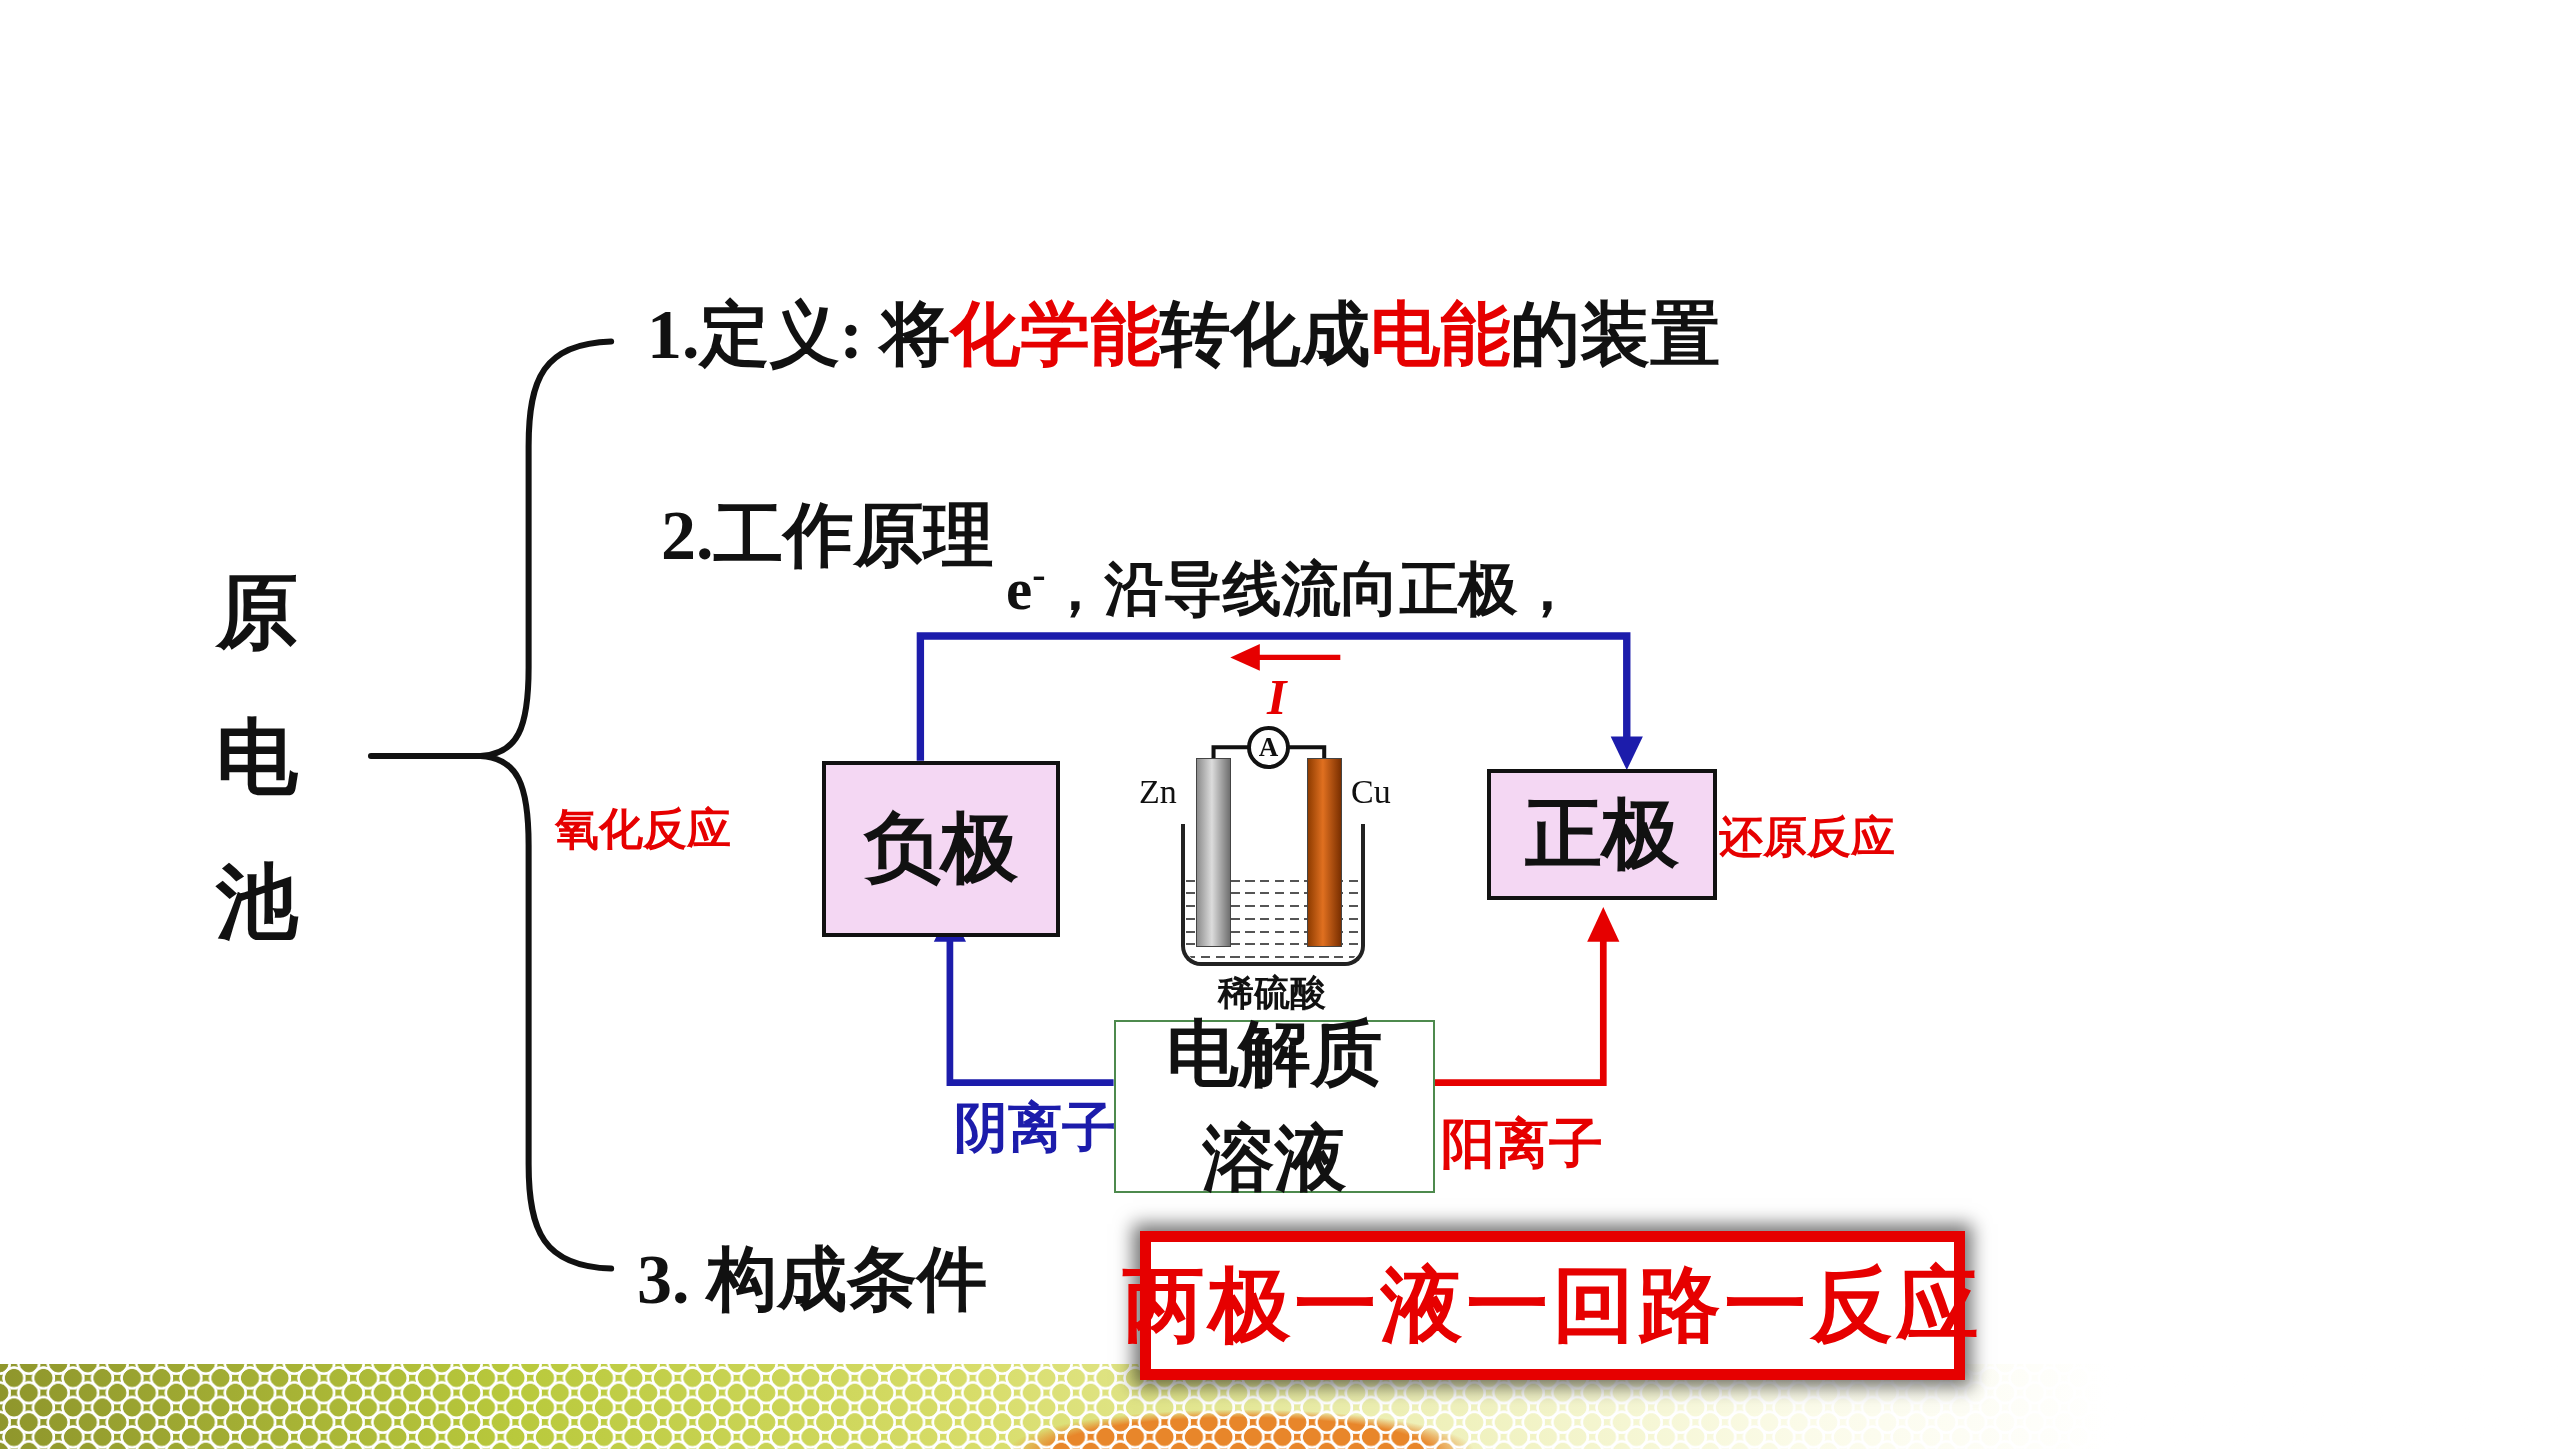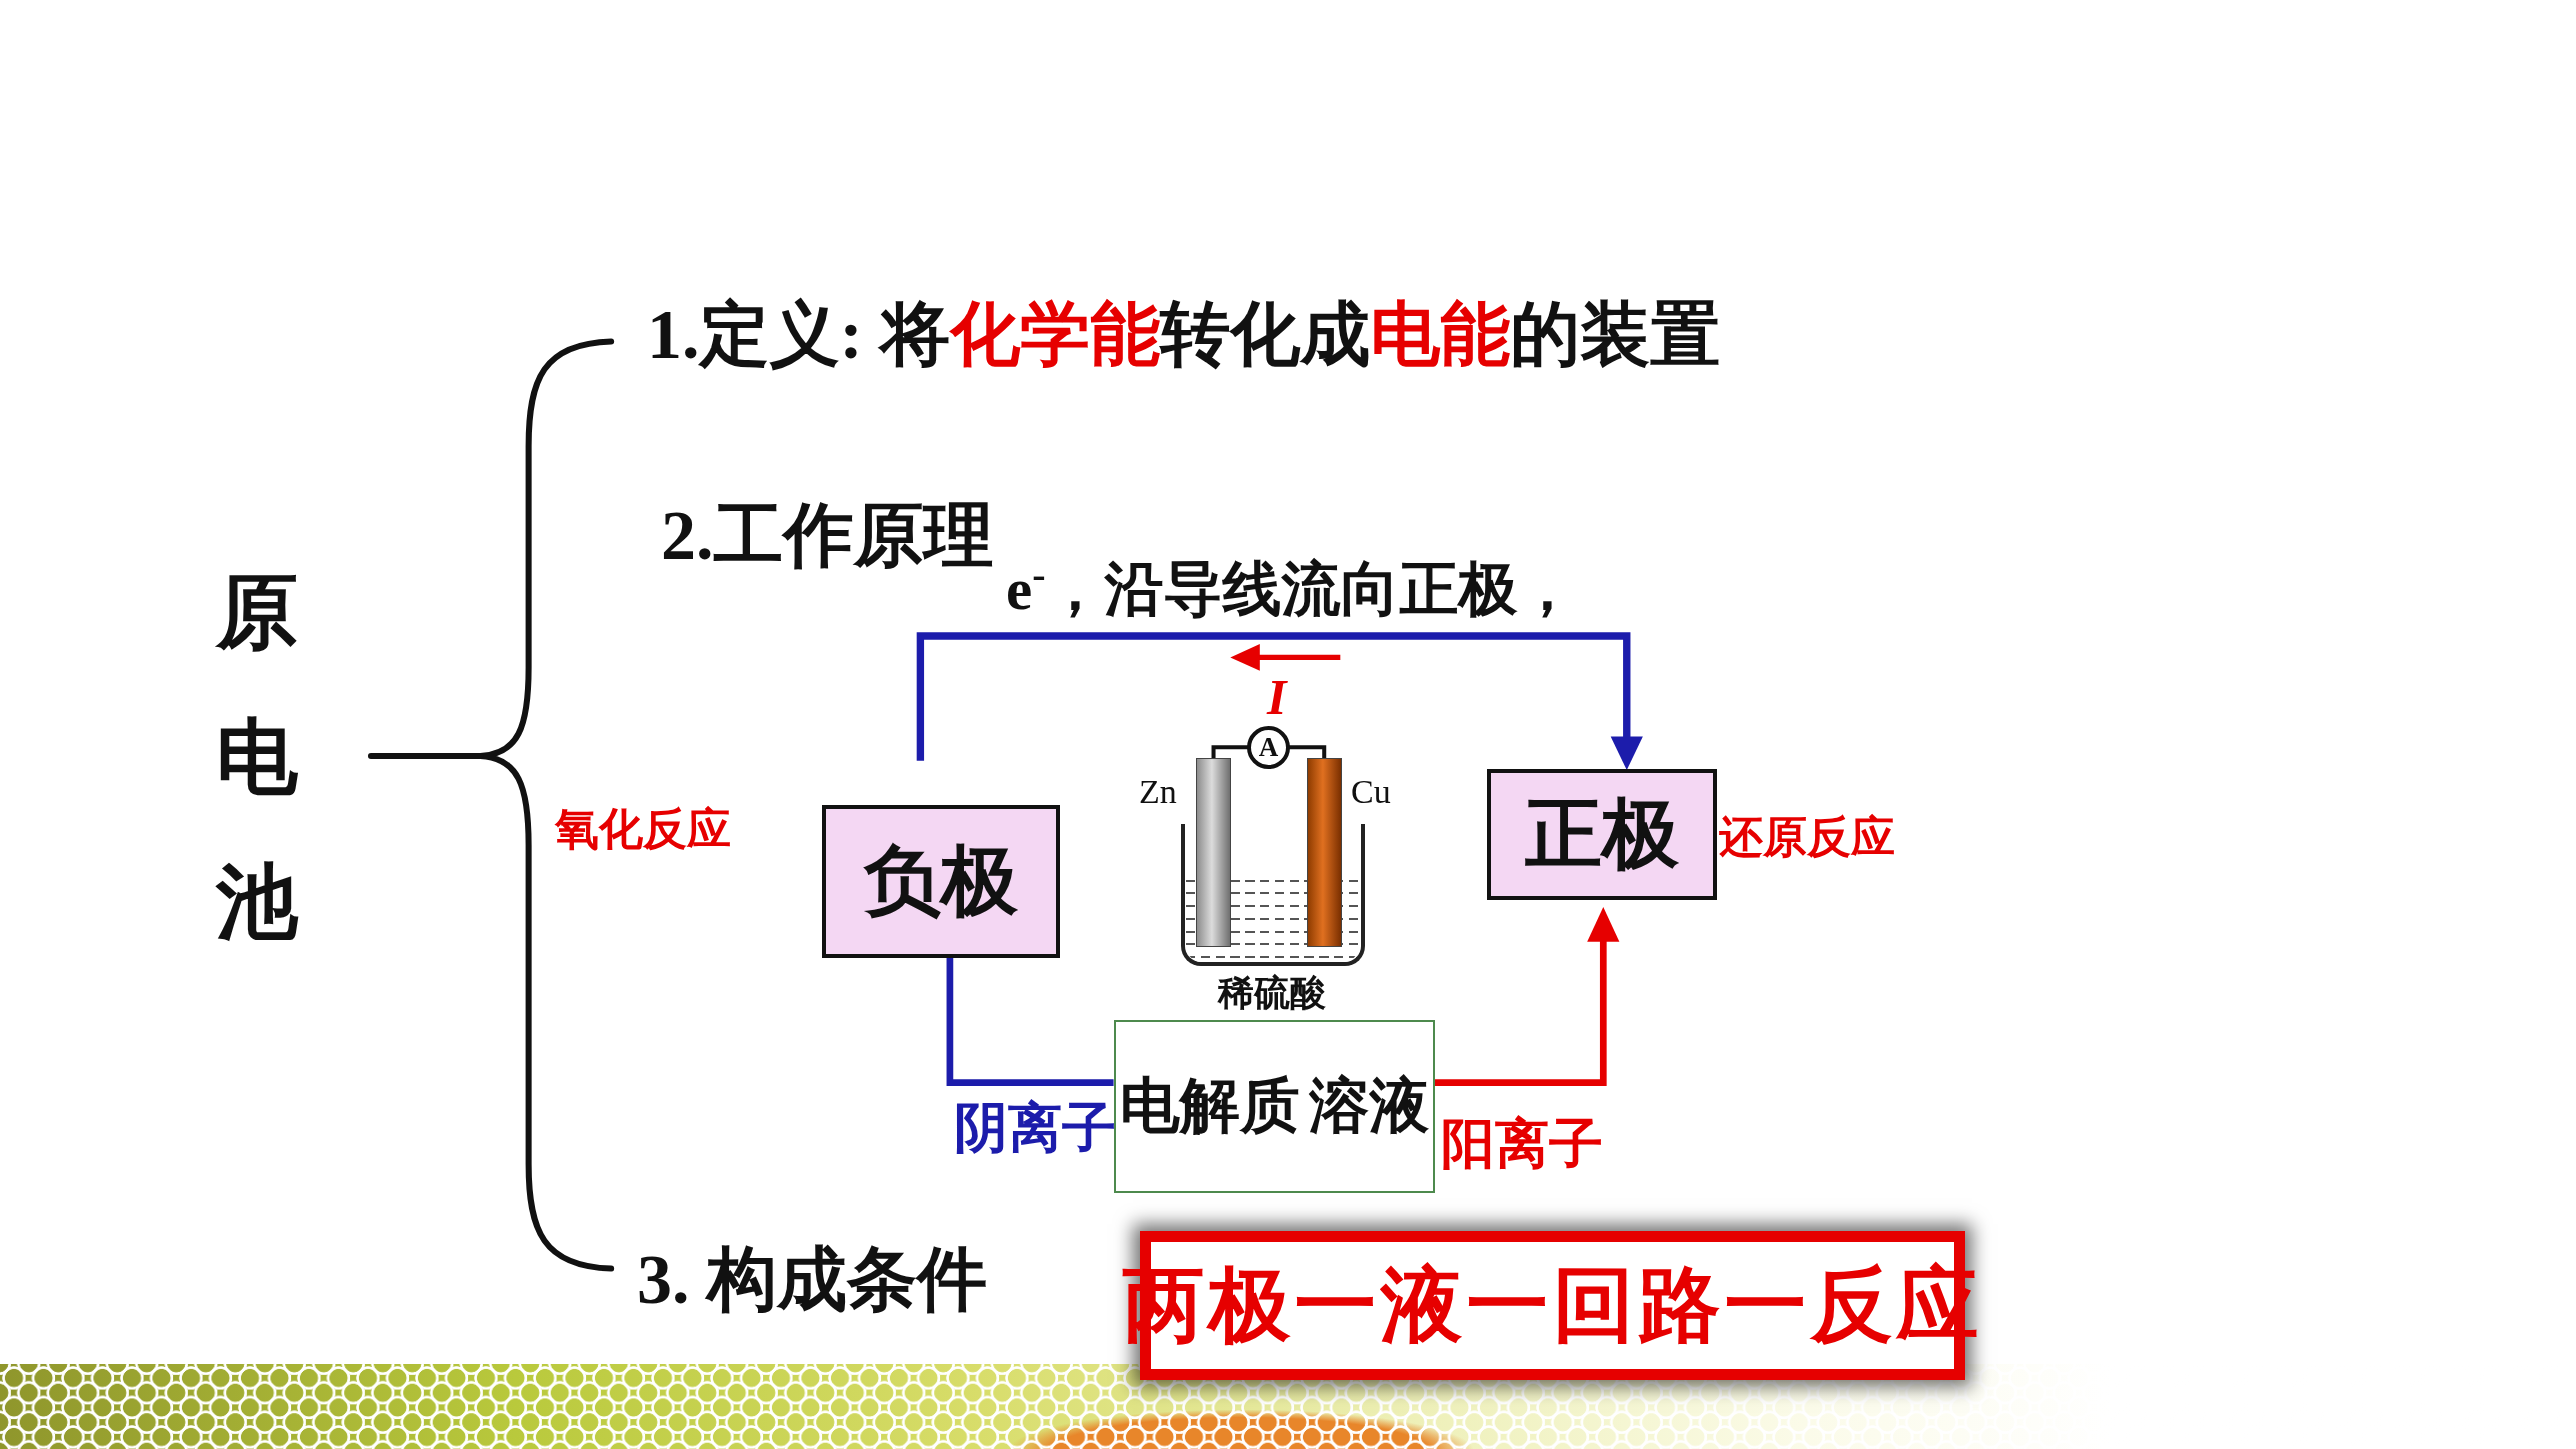--- a/index.html
+++ b/index.html
@@ -40,21 +40,21 @@
 
   .side-label { position: absolute; font-size: 44px; font-weight: 700; color: #e60000; white-space: nowrap; }
   .oxidation { left: 555px; top: 800px; }
   .reduction { left: 1719px; top: 808px; }
 
   .electrode-box {
     position: absolute; background: #f4d7f3; border: 4px solid #111;
     display: flex; align-items: center; justify-content: center;
     font-size: 77px; font-weight: 700; color: #111;
   }
-  .neg-box { left: 822px; top: 761px; width: 238px; height: 153px; margin-top: 44px; }
+  .neg-box { left: 822px; top: 761px; width: 238px; height: 176px; }
   .pos-box { left: 1487px; top: 769px; width: 230px; height: 131px; text-align: center; }
 
   .ammeter {
     position: absolute; left: 1247px; top: 726px; width: 43px; height: 43px;
     border: 4px solid #111; border-radius: 50%; background: #fff;
     display: flex; align-items: center; justify-content: center;
     font-size: 27px; font-weight: 700; color: #111; z-index: 4;
   }
   .bar { position: absolute; width: 35px; height: 189px; z-index: 3; border: 1.3px solid #444; }
   .zn-bar { left: 1196px; top: 758px; background: linear-gradient(90deg, #8c8c8c, #dcdcdc 45%, #6f6f6f); }
@@ -73,22 +73,22 @@
     border-radius: 0 0 16px 16px; z-index: 2;
     background-image:
       repeating-linear-gradient(90deg, rgba(255,255,255,0) 0 9.4px, #ffffff 9.4px 14.8px),
       repeating-linear-gradient(180deg, rgba(255,255,255,0) 0 10.7px, #555 10.7px 12.7px);
   }
   .acid-label { position: absolute; left: 1218px; top: 969px; font-size: 36px; font-weight: 700; color: #111; z-index: 3; }
 
   .electrolyte-box {
     position: absolute; left: 1114px; top: 1020px; width: 321px; height: 173px;
     border: 2.7px solid #4d8a4d; background: #fff; z-index: 3;
-    display: flex; flex-direction: row; align-items: center; justify-content: center; gap: 9.4px;
-    font-size: 60px; font-weight: 700; color: #111;
+    display: flex; flex-direction: column; align-items: center; justify-content: center; gap: 9.4px;
+    font-size: 72px; font-weight: 700; color: #111;
   }
 
   .ion-label { position: absolute; font-size: 54px; font-weight: 700; white-space: nowrap; z-index: 3; }
   .anion { left: 954px; top: 1092px; color: #1c1cab; }
   .cation { left: 1441px; top: 1108px; color: #e60000; }
 
   .conclusion-box {
     position: absolute; left: 1140px; top: 1220px; width: 825px; height: 149px;
     background: #fff; border: 11.4px solid #e60000;
     box-shadow: 0 0 17.4px 6.7px rgba(0,0,0,0.55);

